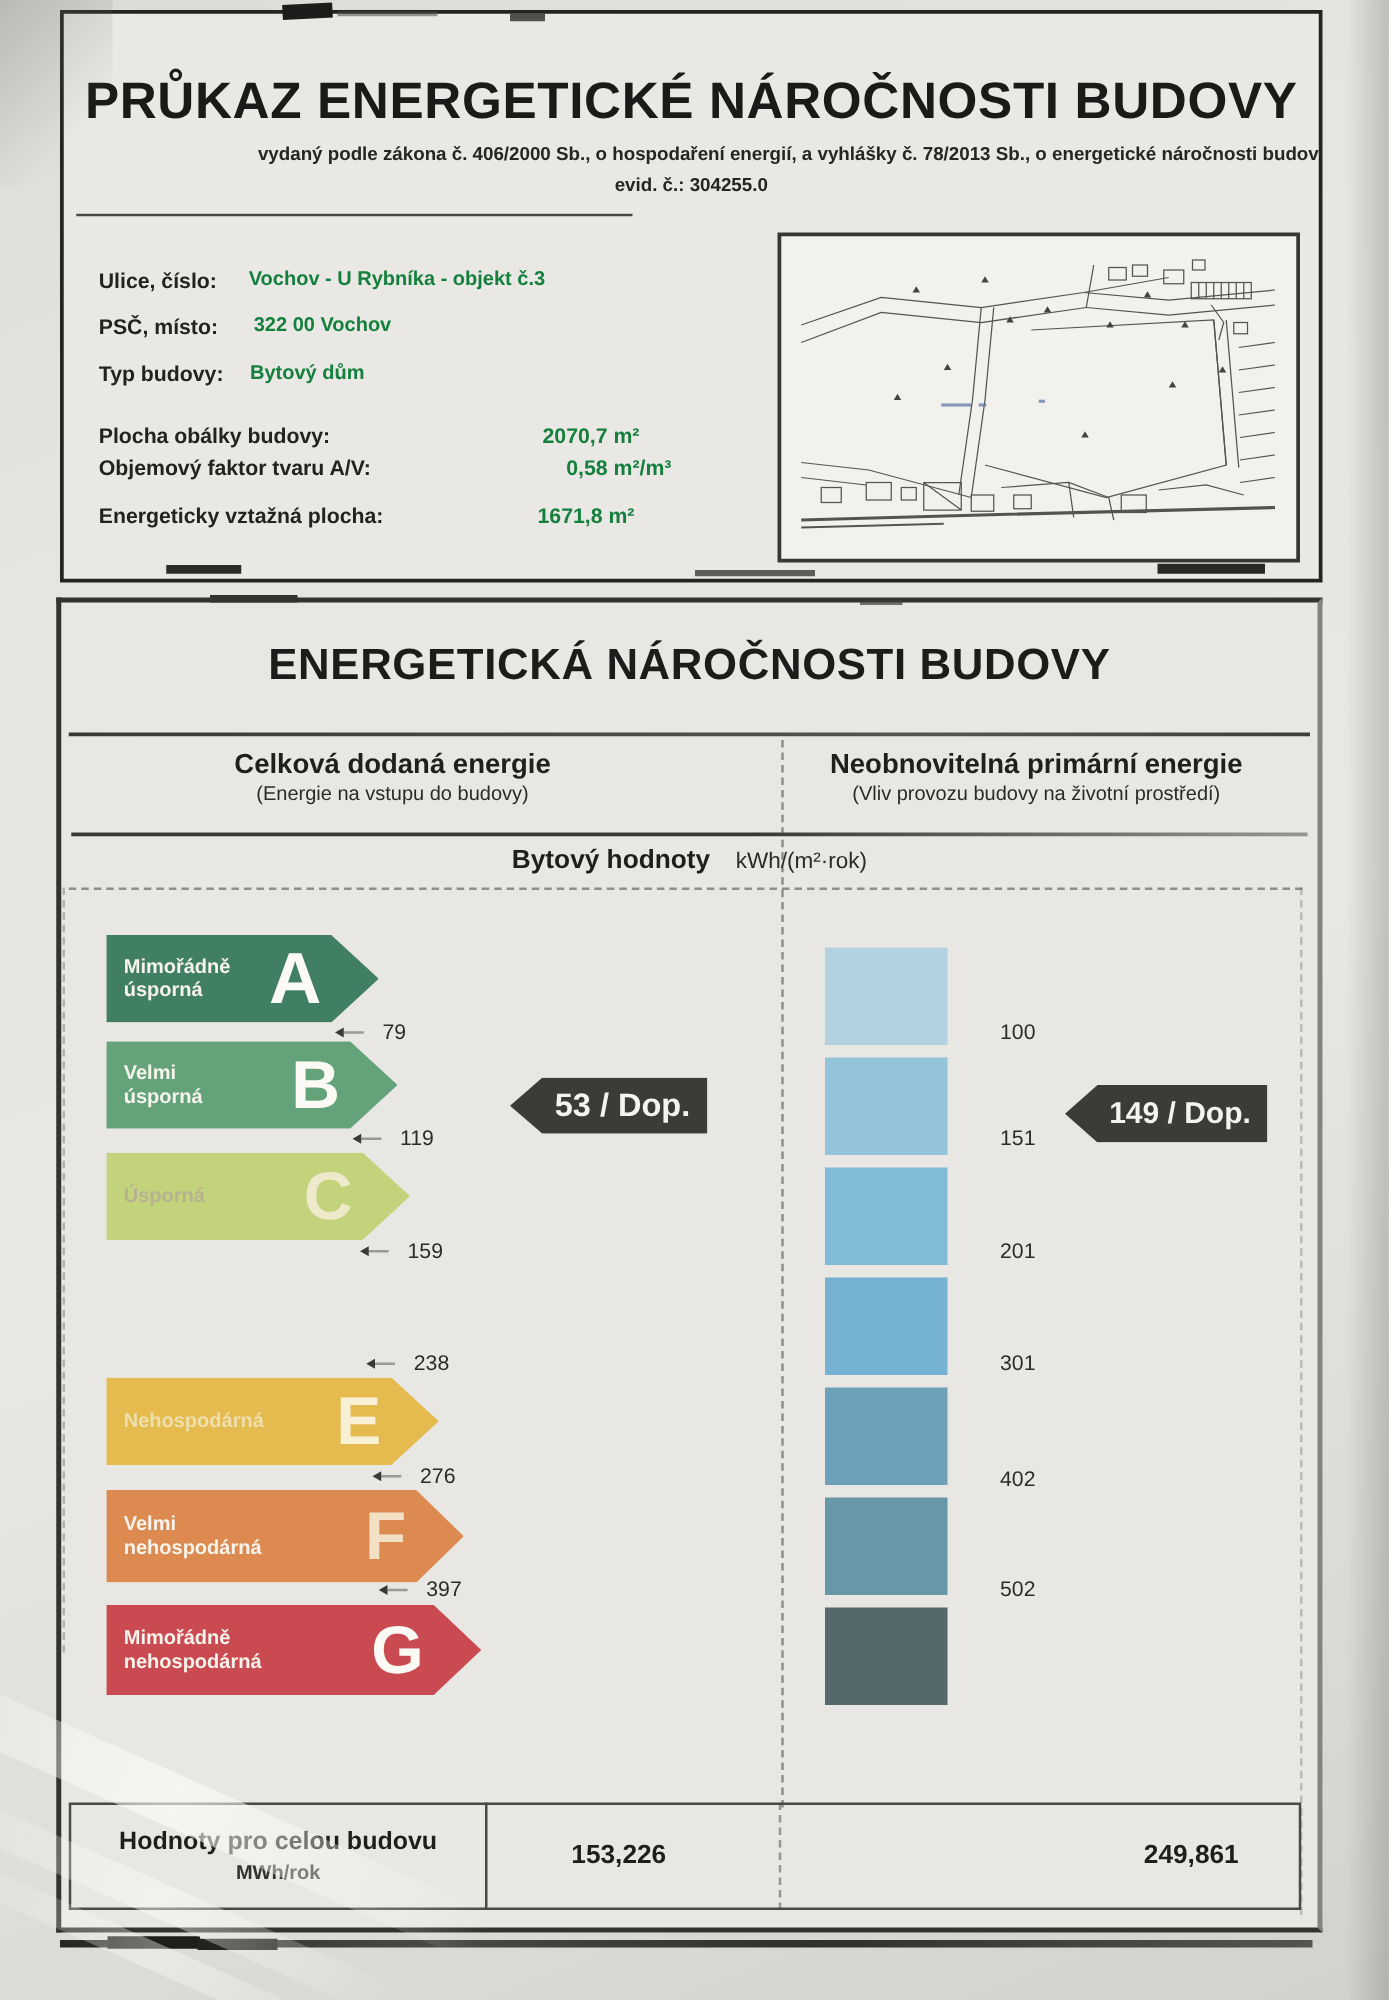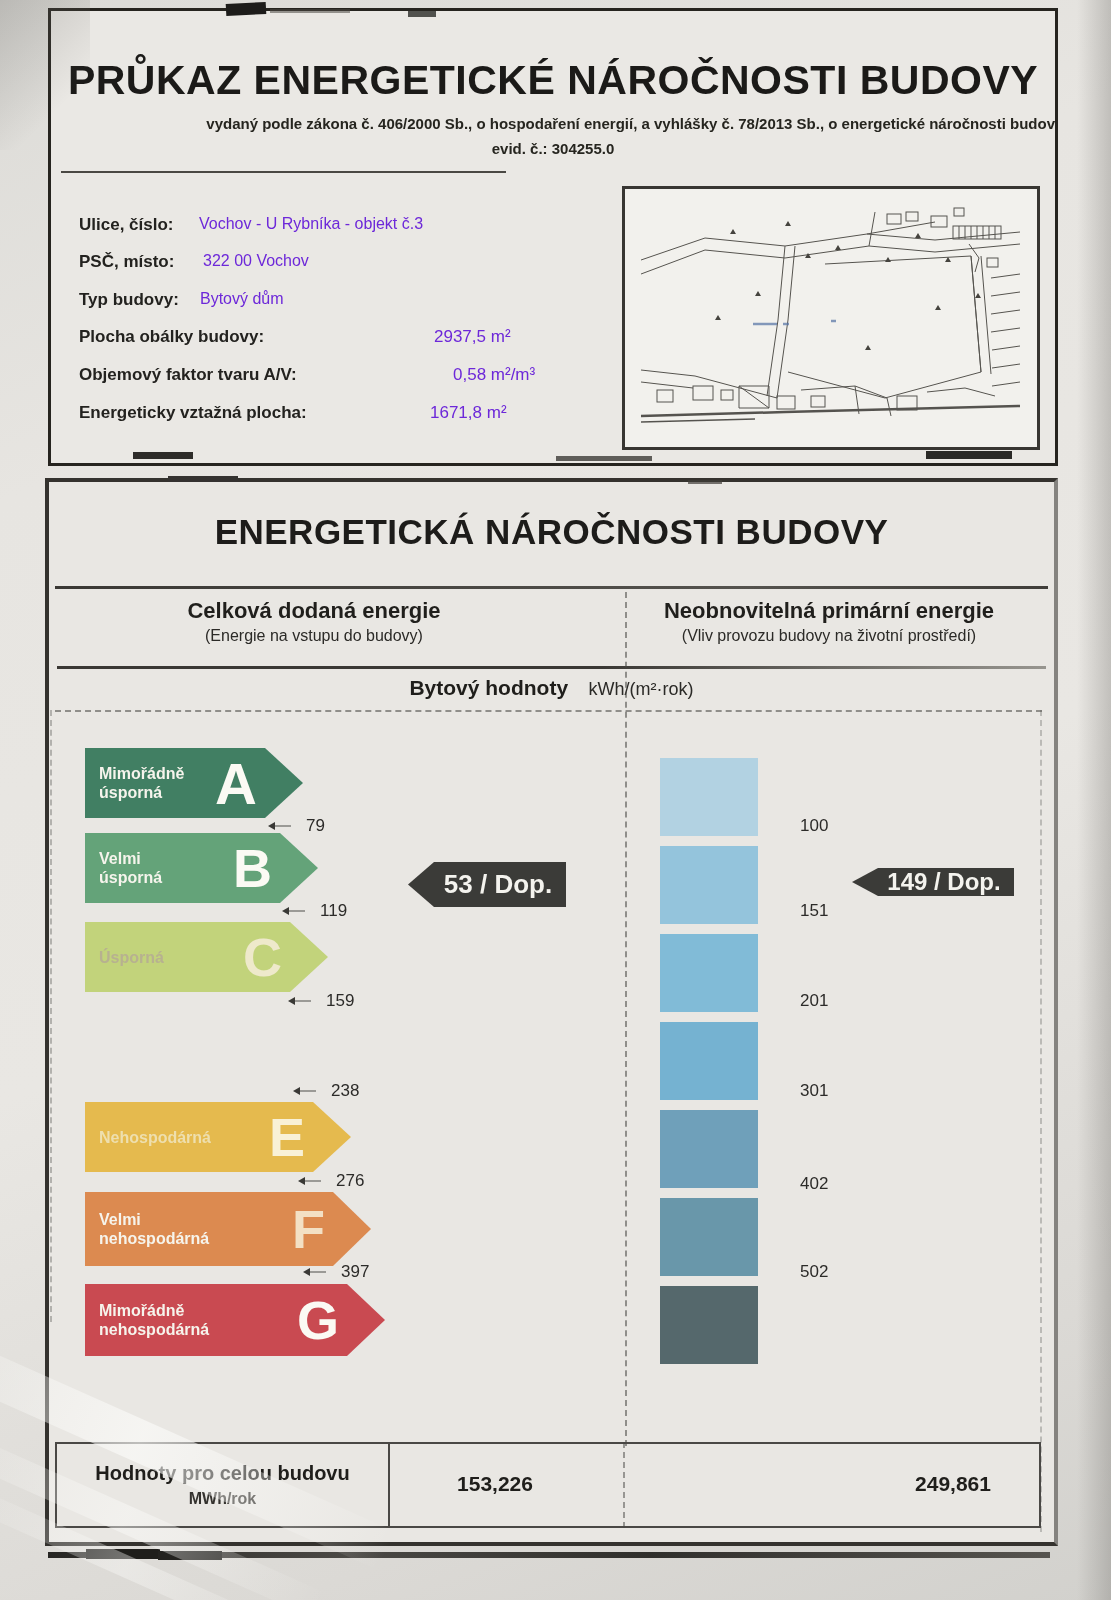--- a/index.html
+++ b/index.html
@@ -21,22 +21,22 @@
   .box-top{position:absolute;left:48px;top:8px;width:1004px;height:452px;box-sizing:content-box;
            border:3px solid #26241f;background:#eae8e4;}
   .doc-title{position:absolute;left:0;right:0;top:46px;text-align:center;
              font-size:41px;font-weight:bold;color:#1b1a18;letter-spacing:.5px;white-space:nowrap;}
   .doc-subtitle{position:absolute;left:0;right:0;top:104px;text-align:right;
              font-size:15px;font-weight:bold;color:#26251f;}
   .doc-evid{position:absolute;left:0;right:0;top:129px;text-align:center;
              font-size:15px;font-weight:bold;color:#26251f;}
   .doc-divider{position:absolute;left:10px;top:160px;width:445px;height:2px;background:#4a4843;}
   .info-row{position:absolute;left:28px;font-size:17px;font-weight:bold;white-space:nowrap;}
-  .info-row .val{position:absolute;top:0;font-size:16px;font-weight:normal;color:#6d28d9;white-space:nowrap;}
-  .ir0{top:204px}.ir1{top:241px}.ir2{top:279px}.ir3{top:316px}.ir4{top:354px}.ir5{top:392px}
+  .info-row .val{position:absolute;top:0;font-size:16px;font-weight:bold;color:#15803d;white-space:nowrap;}
+  .ir0{top:204px}.ir1{top:241px}.ir2{top:279px}.ir3{top:328px}.ir4{top:354px}.ir5{top:392px}
   .ir0 .val{left:120px}.ir1 .val{left:124px}.ir2 .val{left:121px}
   .ir3 .val{left:355px;font-size:17px}.ir4 .val{left:374px;font-size:17px}.ir5 .val{left:351px;font-size:17px}
   .map{position:absolute;left:571px;top:175px;width:412px;height:258px;
        border:3px solid #383632;background:#f2f1ed;}
   .map svg{position:absolute;left:10px;top:8px;}
 
   
   .box-main{position:absolute;left:45px;top:478px;width:1013px;height:1068px;box-sizing:border-box;
             border:4px solid #34322e;border-right-color:#85837f;background:#e9e7e3;}
   .s-title{position:absolute;left:0;right:0;top:30px;text-align:center;
@@ -89,21 +89,21 @@
 
   
   .sq{position:absolute;left:611px;width:98px;height:78px;}
   .q0{top:276px}.q1{top:364px}.q2{top:452px}.q3{top:540px}.q4{top:628px}.q5{top:716px}.q6{top:804px}
 
   
   .val-arrow{position:absolute;color:#f4f3ee;font-weight:bold;display:flex;align-items:center;
              justify-content:center;padding-left:22px;box-sizing:border-box;white-space:nowrap;
              clip-path:polygon(26px 0,100% 0,100% 100%,26px 100%,0 50%);}
   .va-left{left:359px;top:380px;width:158px;height:45px;font-size:26px;}
-  .va-right{left:803px;top:386px;width:162px;height:28px;font-size:24px;}
+  .va-right{left:803px;top:386px;width:162px;height:46px;font-size:24px;}
 
   
   .tot-cell{position:absolute;left:6px;top:960px;width:986px;height:86px;border:2px solid #4a4845;box-sizing:border-box;}
   .tot-div{position:absolute;left:339px;top:960px;width:2px;height:86px;background:#4a4845;}
   .tot-dash{position:absolute;left:574px;top:960px;height:86px;border-left:2px dashed rgba(70,70,66,.5);}
   .tot-label{position:absolute;left:6px;width:335px;top:980px;text-align:center;
              font-size:20px;font-weight:bold;color:#1f1e1b;}
   .tot-unit{position:absolute;left:6px;width:335px;top:1008px;text-align:center;
             font-size:16px;font-weight:bold;color:#34322e;}
   .tot-val{position:absolute;top:990px;text-align:center;font-size:21px;font-weight:bold;color:#1f1e1b;}
@@ -127,21 +127,21 @@
     <div class="info-row ir1">
       <span class="lbl">PSČ, místo:</span>
       <span class="val">322 00 Vochov</span>
     </div>
     <div class="info-row ir2">
       <span class="lbl">Typ budovy:</span>
       <span class="val">Bytový dům</span>
     </div>
     <div class="info-row ir3">
       <span class="lbl">Plocha obálky budovy:</span>
-      <span class="val">2937,5 m²</span>
+      <span class="val">2070,7 m²</span>
     </div>
     <div class="info-row ir4">
       <span class="lbl">Objemový faktor tvaru A/V:</span>
       <span class="val">0,58 m²/m³</span>
     </div>
     <div class="info-row ir5">
       <span class="lbl">Energeticky vztažná plocha:</span>
       <span class="val">1671,8 m²</span>
     </div>
 

